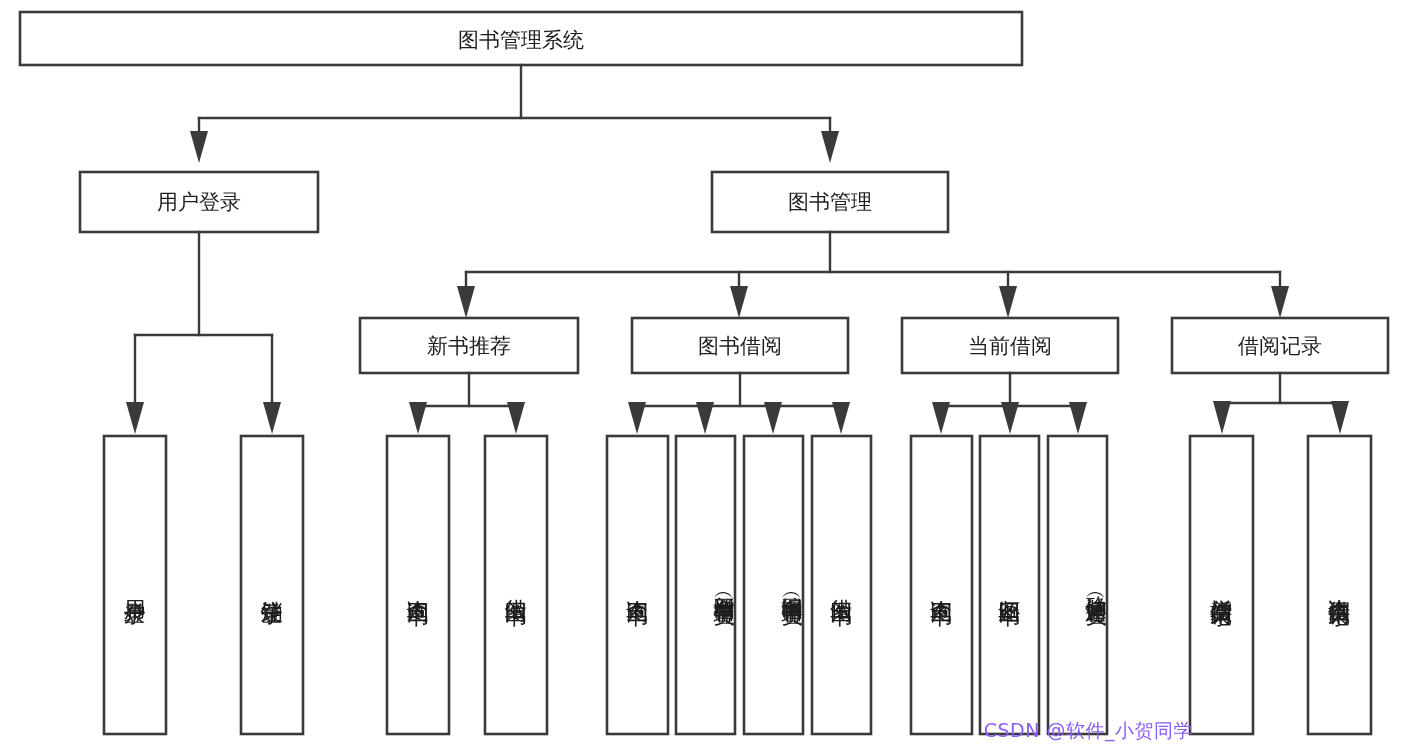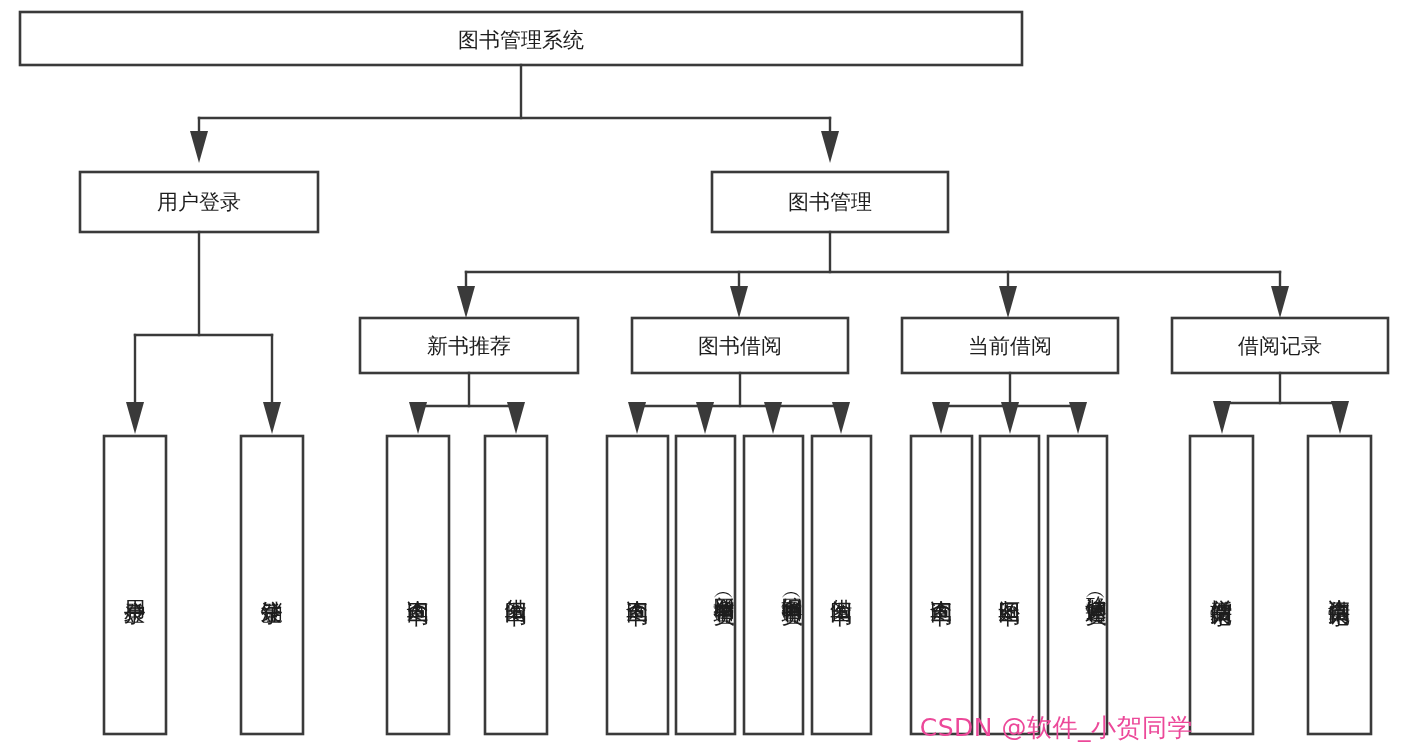--- a/index.html
+++ b/index.html
@@ -63,22 +63,22 @@
     color: #1d1d1d;
     white-space: nowrap;
     pointer-events: none;
     box-sizing: border-box;
   }
   .watermark {
     position: absolute;
     right: 8px;
     bottom: 3px;
     font-family: "DejaVu Sans", "Liberation Sans", sans-serif;
-    font-size: 25px;
-    color: #ec4899;
+    font-size: 19px;
+    color: #8b5cf6;
     white-space: nowrap;
     letter-spacing: 0.5px;
   }
 </style>
 </head>
 <body>
 
 <div id="diagram-root">
 
   <svg id="tree-svg" viewBox="0 0 1405 747">

